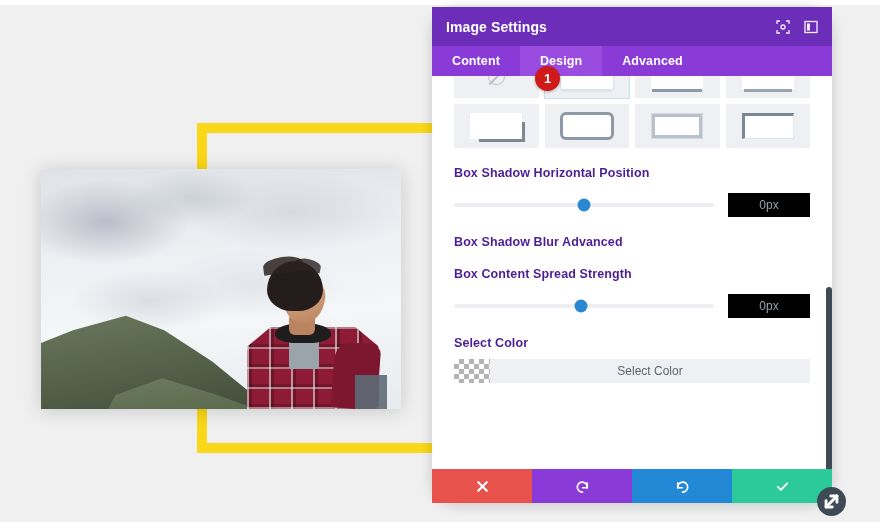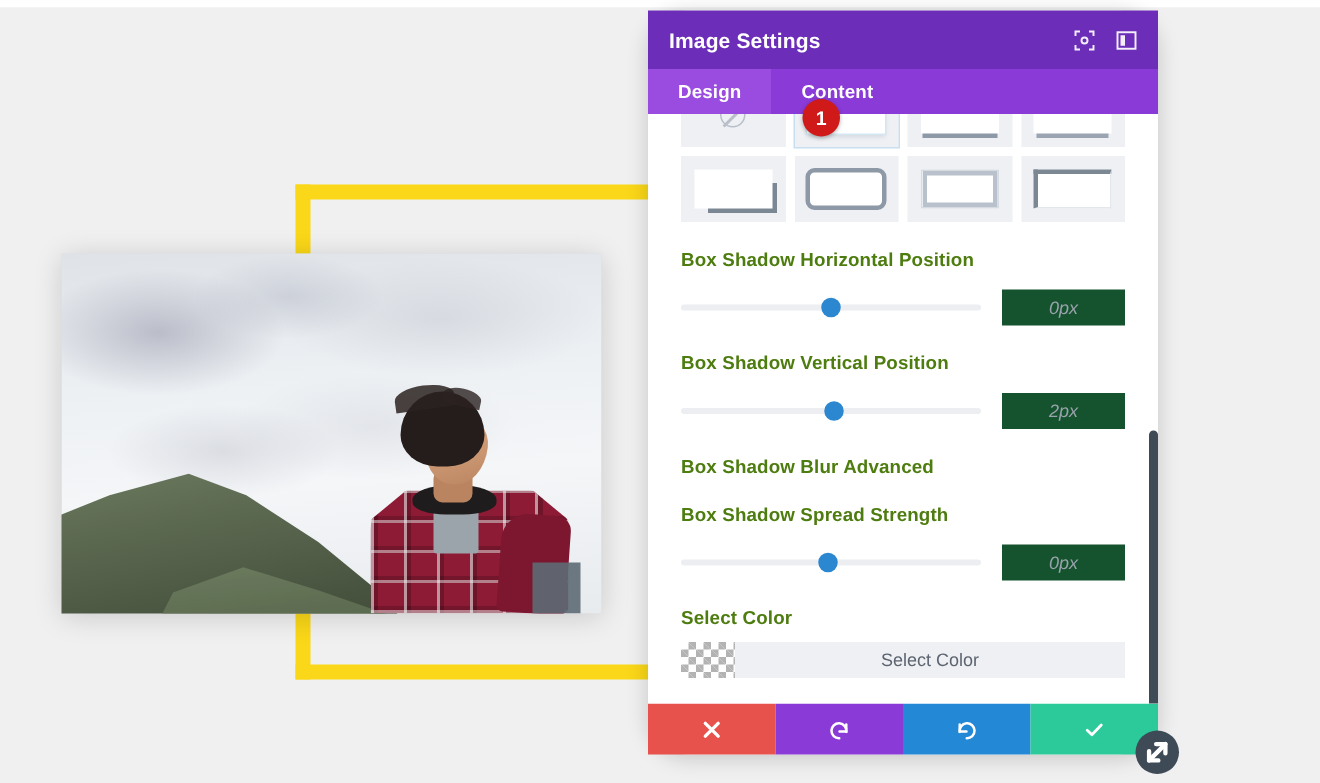--- a/index.html
+++ b/index.html
@@ -123,21 +123,21 @@
     transform: rotate(4deg);
   }
   .p-rail {
     position: absolute; left: 118px; bottom: 0px; width: 32px; height: 34px;
     background: #5d6a74; opacity: .9;
   }
   
   .modal {
     position: absolute;
     left: 432px; top: 7px;
-    width: 340px; height: 496px;
+    width: 400px; height: 496px;
     background: #ffffff;
     box-shadow: 0 2px 14px rgba(0,0,0,0.18);
     display: flex; flex-direction: column; border-radius: 26px;
   }
   .modal-header {
     height: 39px; background: #6c2eb9;
     display: flex; align-items: center; padding: 0 14px;
     flex: none;
   }
   .modal-title {
@@ -199,37 +199,37 @@
     width: 25px; height: 25px; border-radius: 50%;
     background: #d01919; color: #ffffff;
     display: flex; align-items: center; justify-content: center;
     font-size: 13px; font-weight: bold;
     box-shadow: 0 1px 3px rgba(0,0,0,.3);
     z-index: 30;
   }
   
   .field { margin-top: 18px; }
   .field-label {
-    font-size: 12.5px; color: #4d7c0f; font-weight: bold; letter-spacing: .1px;
+    font-size: 12.5px; color: #4c1d95; font-weight: bold; letter-spacing: .1px;
     margin-bottom: 13px;
   }
   .slider-row { display: flex; align-items: center; gap: 14px; }
   .slider-track {
     position: relative; flex: 1; height: 4px; background: #eceef1; border-radius: 2px;
     cursor: pointer;
   }
   .slider-handle {
     position: absolute; top: 50%; width: 13px; height: 13px; border-radius: 50%;
     background: #2b87d0; transform: translate(-50%, -50%); cursor: pointer;
   }
   .slider-value {
-    width: 82px; height: 24px; background: #14532d; border: none;
+    width: 82px; height: 24px; background: #000000; border: none;
     font-family: "Liberation Sans", sans-serif;
     font-size: 12px; color: #9aa3ad; text-align: right;
-    display: flex; align-items: center; justify-content: center; font-style: italic;
+    display: flex; align-items: center; justify-content: center;
   }
   
   .color-row { display: flex; align-items: stretch; height: 24px; }
   .color-swatch {
     width: 36px;
     background-image:
       linear-gradient(45deg, #b3b3b3 25%, transparent 25%, transparent 75%, #b3b3b3 75%),
       linear-gradient(45deg, #b3b3b3 25%, transparent 25%, transparent 75%, #b3b3b3 75%);
     background-size: 10px 10px;
     background-position: 0 0, 5px 5px;
@@ -312,22 +312,23 @@
         <span class="hdr-icon">
           <svg viewBox="0 0 14 14" fill="none" stroke="#ffffff" stroke-width="1.3">
             <rect x="1" y="1.5" width="12" height="11"></rect>
             <rect x="3" y="3.5" width="3" height="7" fill="#ffffff" stroke="none"></rect>
           </svg>
         </span>
       </div>
     </div>
 
     <div class="tabs">
+      <div class="tab">Content</div>
       <div class="tab active">Design</div>
-      <div class="tab">Content</div>
+      <div class="tab">Advanced</div>
     </div>
 
     <div class="modal-body">
 
       <div class="preset-grid preset-row1">
         <div class="preset-tile">
           <div class="tile-none"></div>
         </div>
         <div class="preset-tile selected">
           <div class="tile-box sh-sel"></div>
@@ -358,36 +359,27 @@
       <div class="field">
         <div class="field-label">Box Shadow Horizontal Position</div>
         <div class="slider-row">
           <div class="slider-track">
             <div class="slider-handle" style="left:50%;"></div>
           </div>
           <div class="slider-value">0px</div>
         </div>
       </div>
 
-      <div class="field">
-        <div class="field-label">Box Shadow Vertical Position</div>
-        <div class="slider-row">
-          <div class="slider-track">
-            <div class="slider-handle" style="left:51%;"></div>
-          </div>
-          <div class="slider-value">2px</div>
-        </div>
-      </div>
 
       <div class="field">
         <div class="field-label">Box Shadow Blur Advanced</div>
       </div>
 
       <div class="field">
-        <div class="field-label">Box Shadow Spread Strength</div>
+        <div class="field-label">Box Content Spread Strength</div>
         <div class="slider-row">
           <div class="slider-track">
             <div class="slider-handle" style="left:49%;"></div>
           </div>
           <div class="slider-value">0px</div>
         </div>
       </div>
 
       <div class="field">
         <div class="field-label" style="margin-bottom:9px;">Select Color</div>

